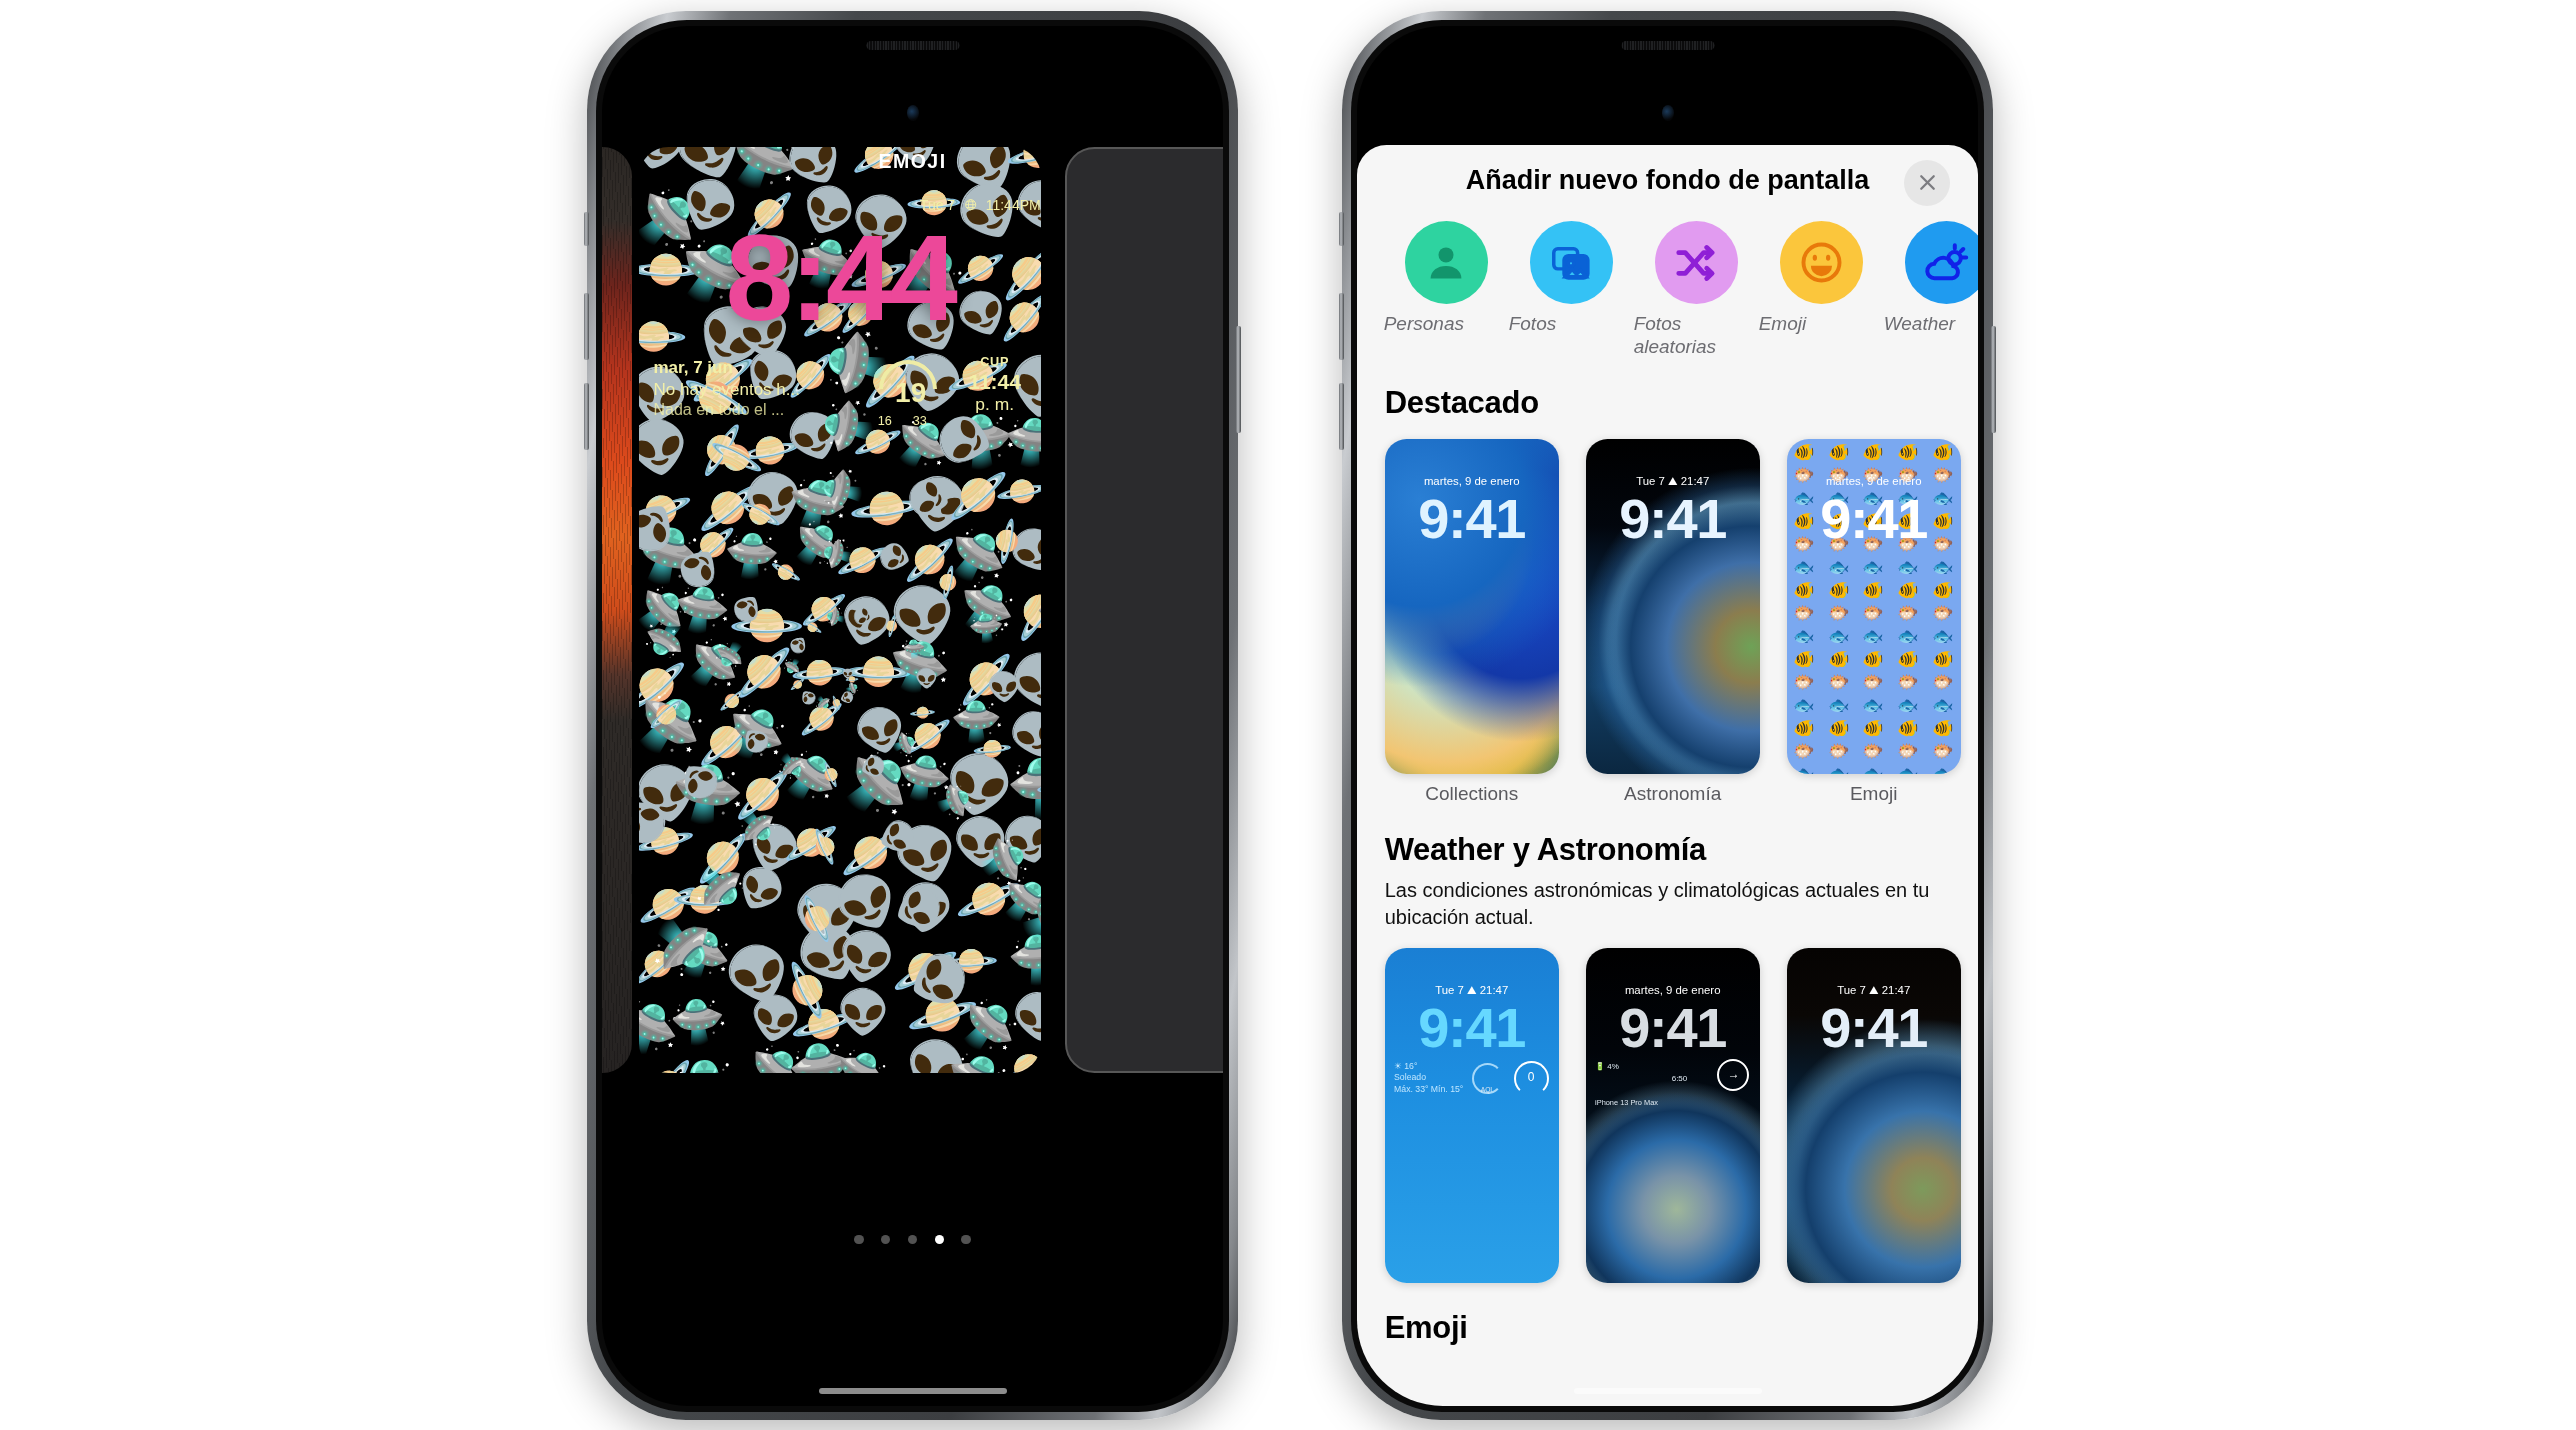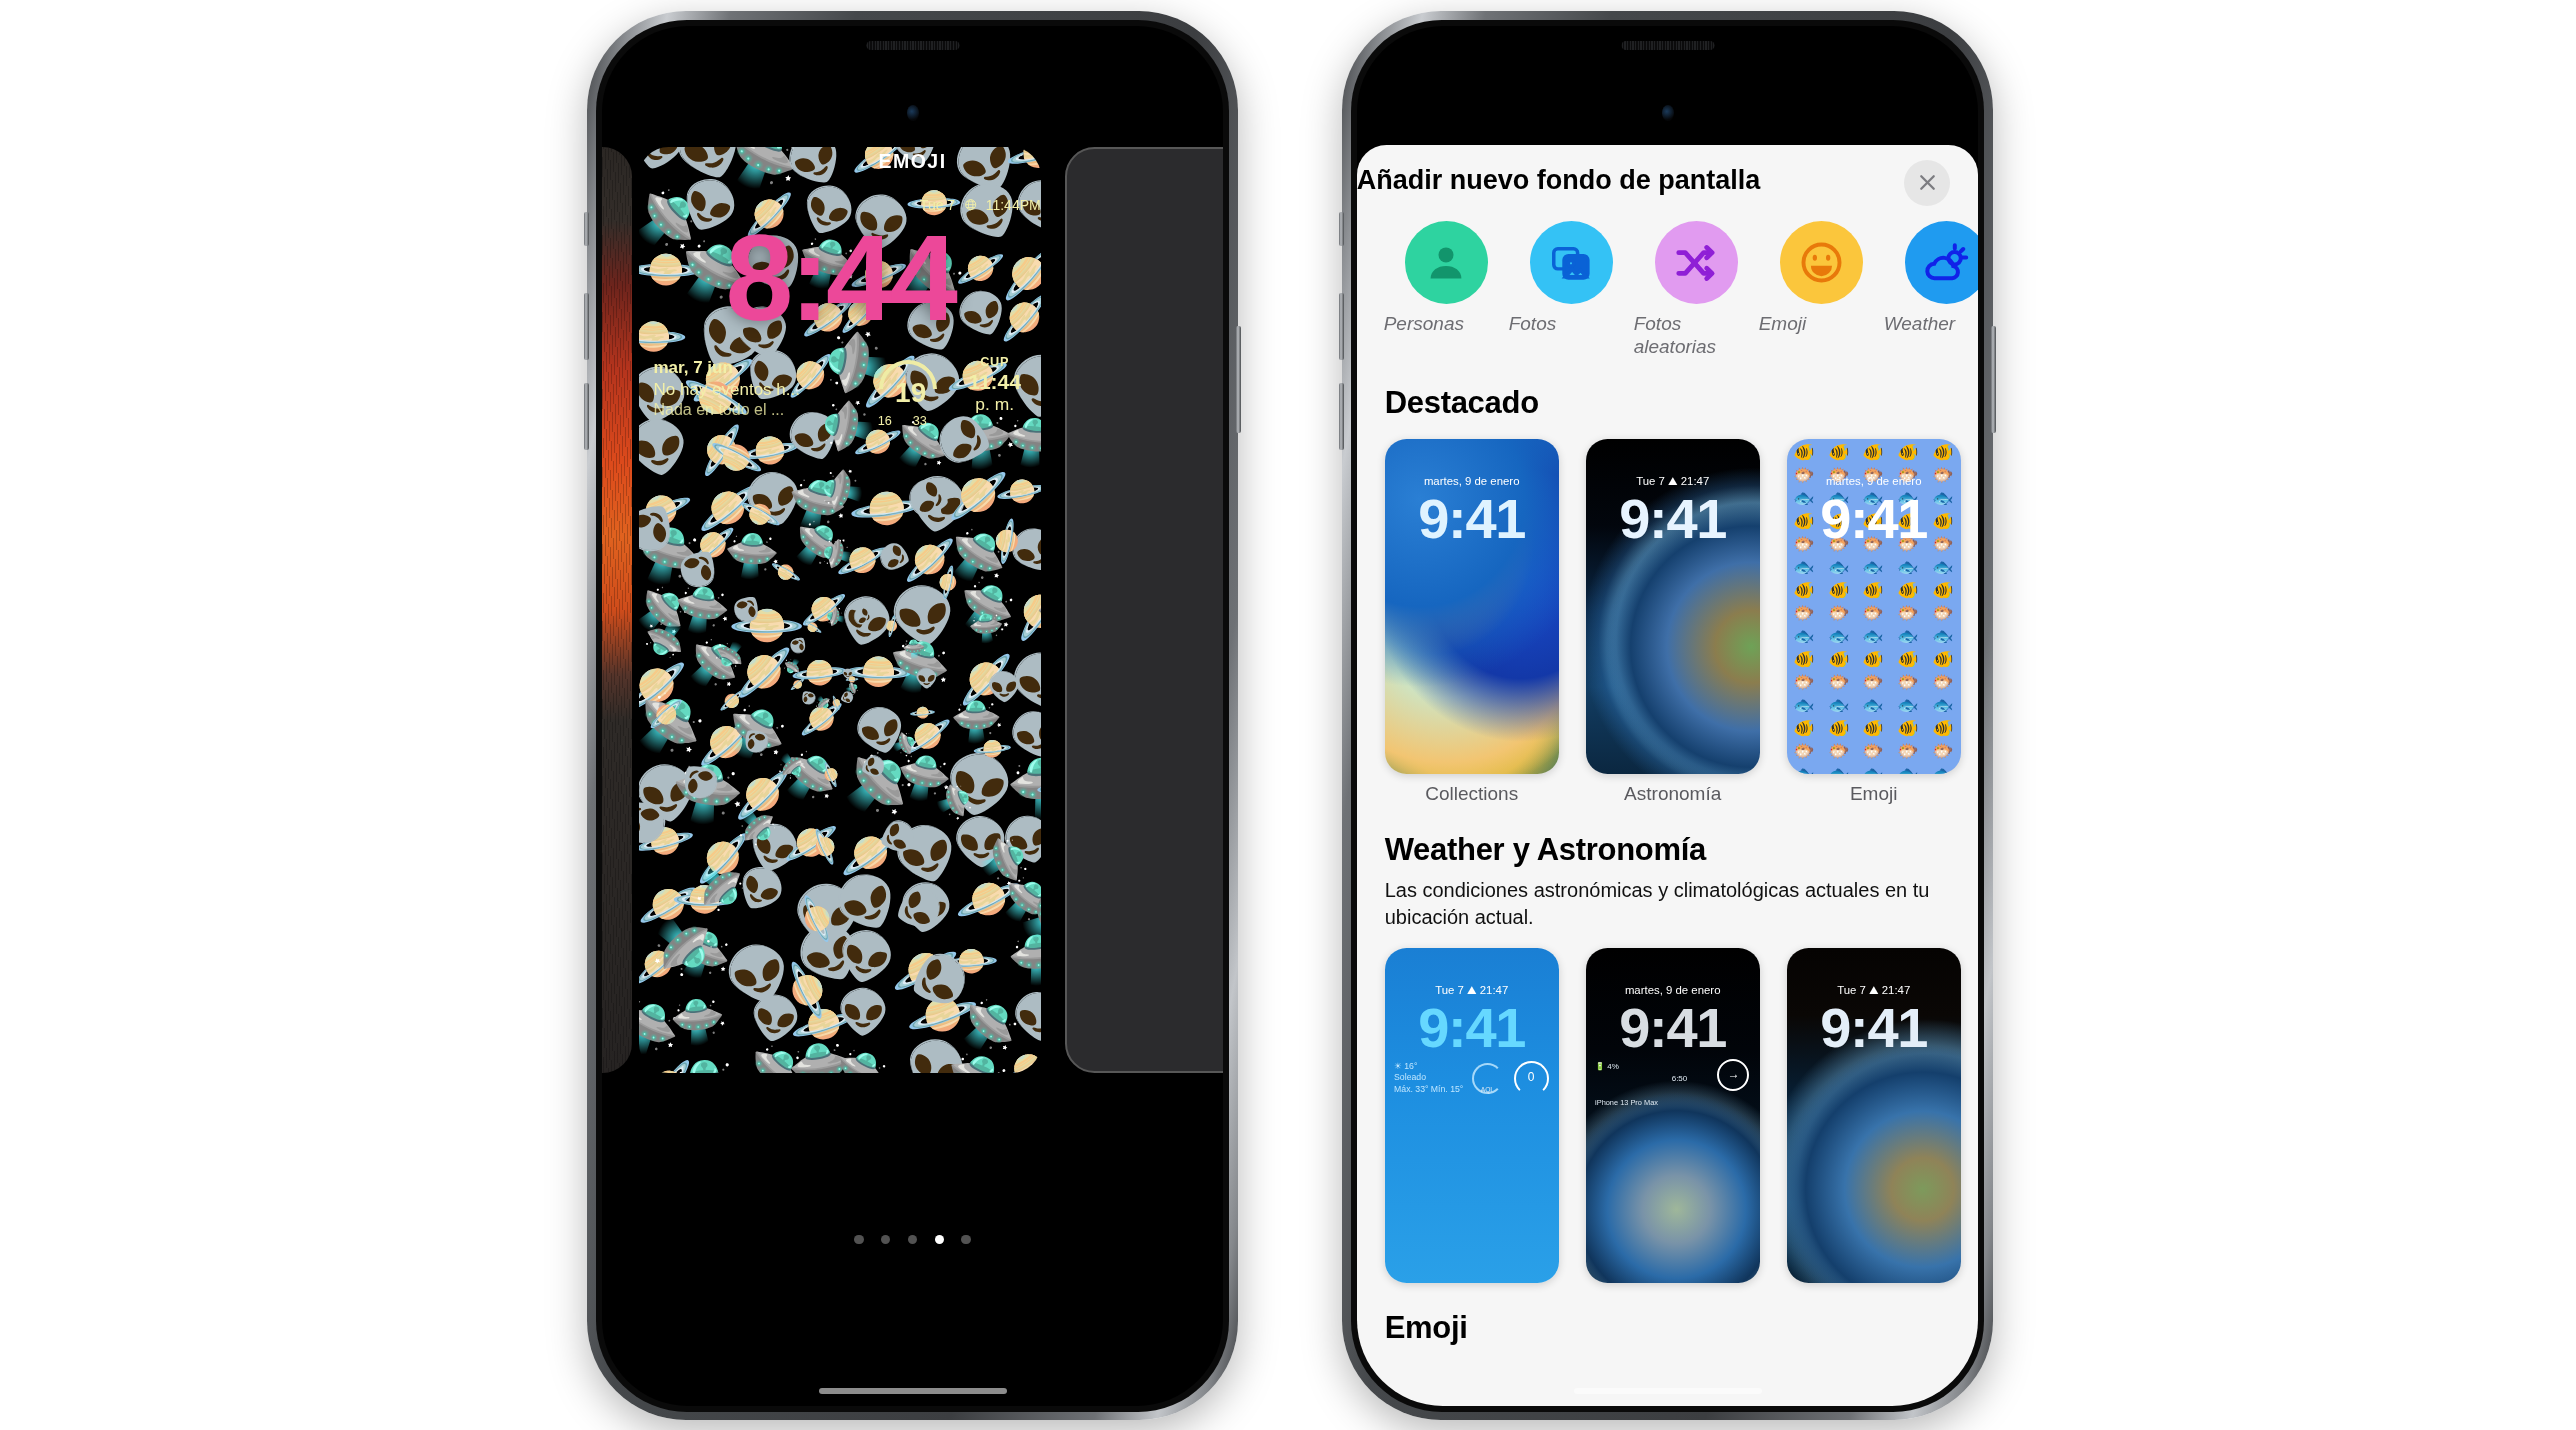--- a/index.html
+++ b/index.html
@@ -74,21 +74,21 @@
              background:#0a84ff; border:none; cursor:pointer; }
   #add-btn::before,#add-btn::after{ content:""; position:absolute; left:50%; top:50%; background:#fff;
              transform:translate(-50%,-50%); border-radius:2px; }
   #add-btn::before { width:34px; height:4.7px; }
   #add-btn::after  { width:4.7px; height:34px; }
 
   
   .sheet { position:absolute; left:0; top:119px; width:100%; height:calc(100% - 119px);
            background:#f6f6f6; border-radius:29.5px 29.5px 0 0; overflow:hidden; z-index:25; }
   .sheet-head { position:relative; height:72px; }
-  .sheet-title { position:absolute; left:0; top:20px; width:100%; 
+  .sheet-title { position:absolute; left:0; top:20px; width:100%; text-align:center;
                  font-size:27px; font-weight:700; color:#000; }
   #close-btn { position:absolute; right:28px; top:14.8px; width:46px; height:46px; border-radius:50%;
                background:#e6e6e6; border:none; cursor:pointer; }
   #close-btn svg { position:absolute; left:11.4px; top:11.4px; }
 
   .cat-row { display:flex; gap:0; padding:4px 0 0 27px; }
   .cat { width:125px; flex:0 0 125px; text-align:left; cursor:pointer;font-style:italic; }
   .cat .bubble { width:83px; height:83px; border-radius:50%; margin:0 auto;
                  display:flex; align-items:center; justify-content:center; }
   .cat .lbl { margin-top:9.4px; font-size:19px; color:#6d6d72; line-height:1.18; }

